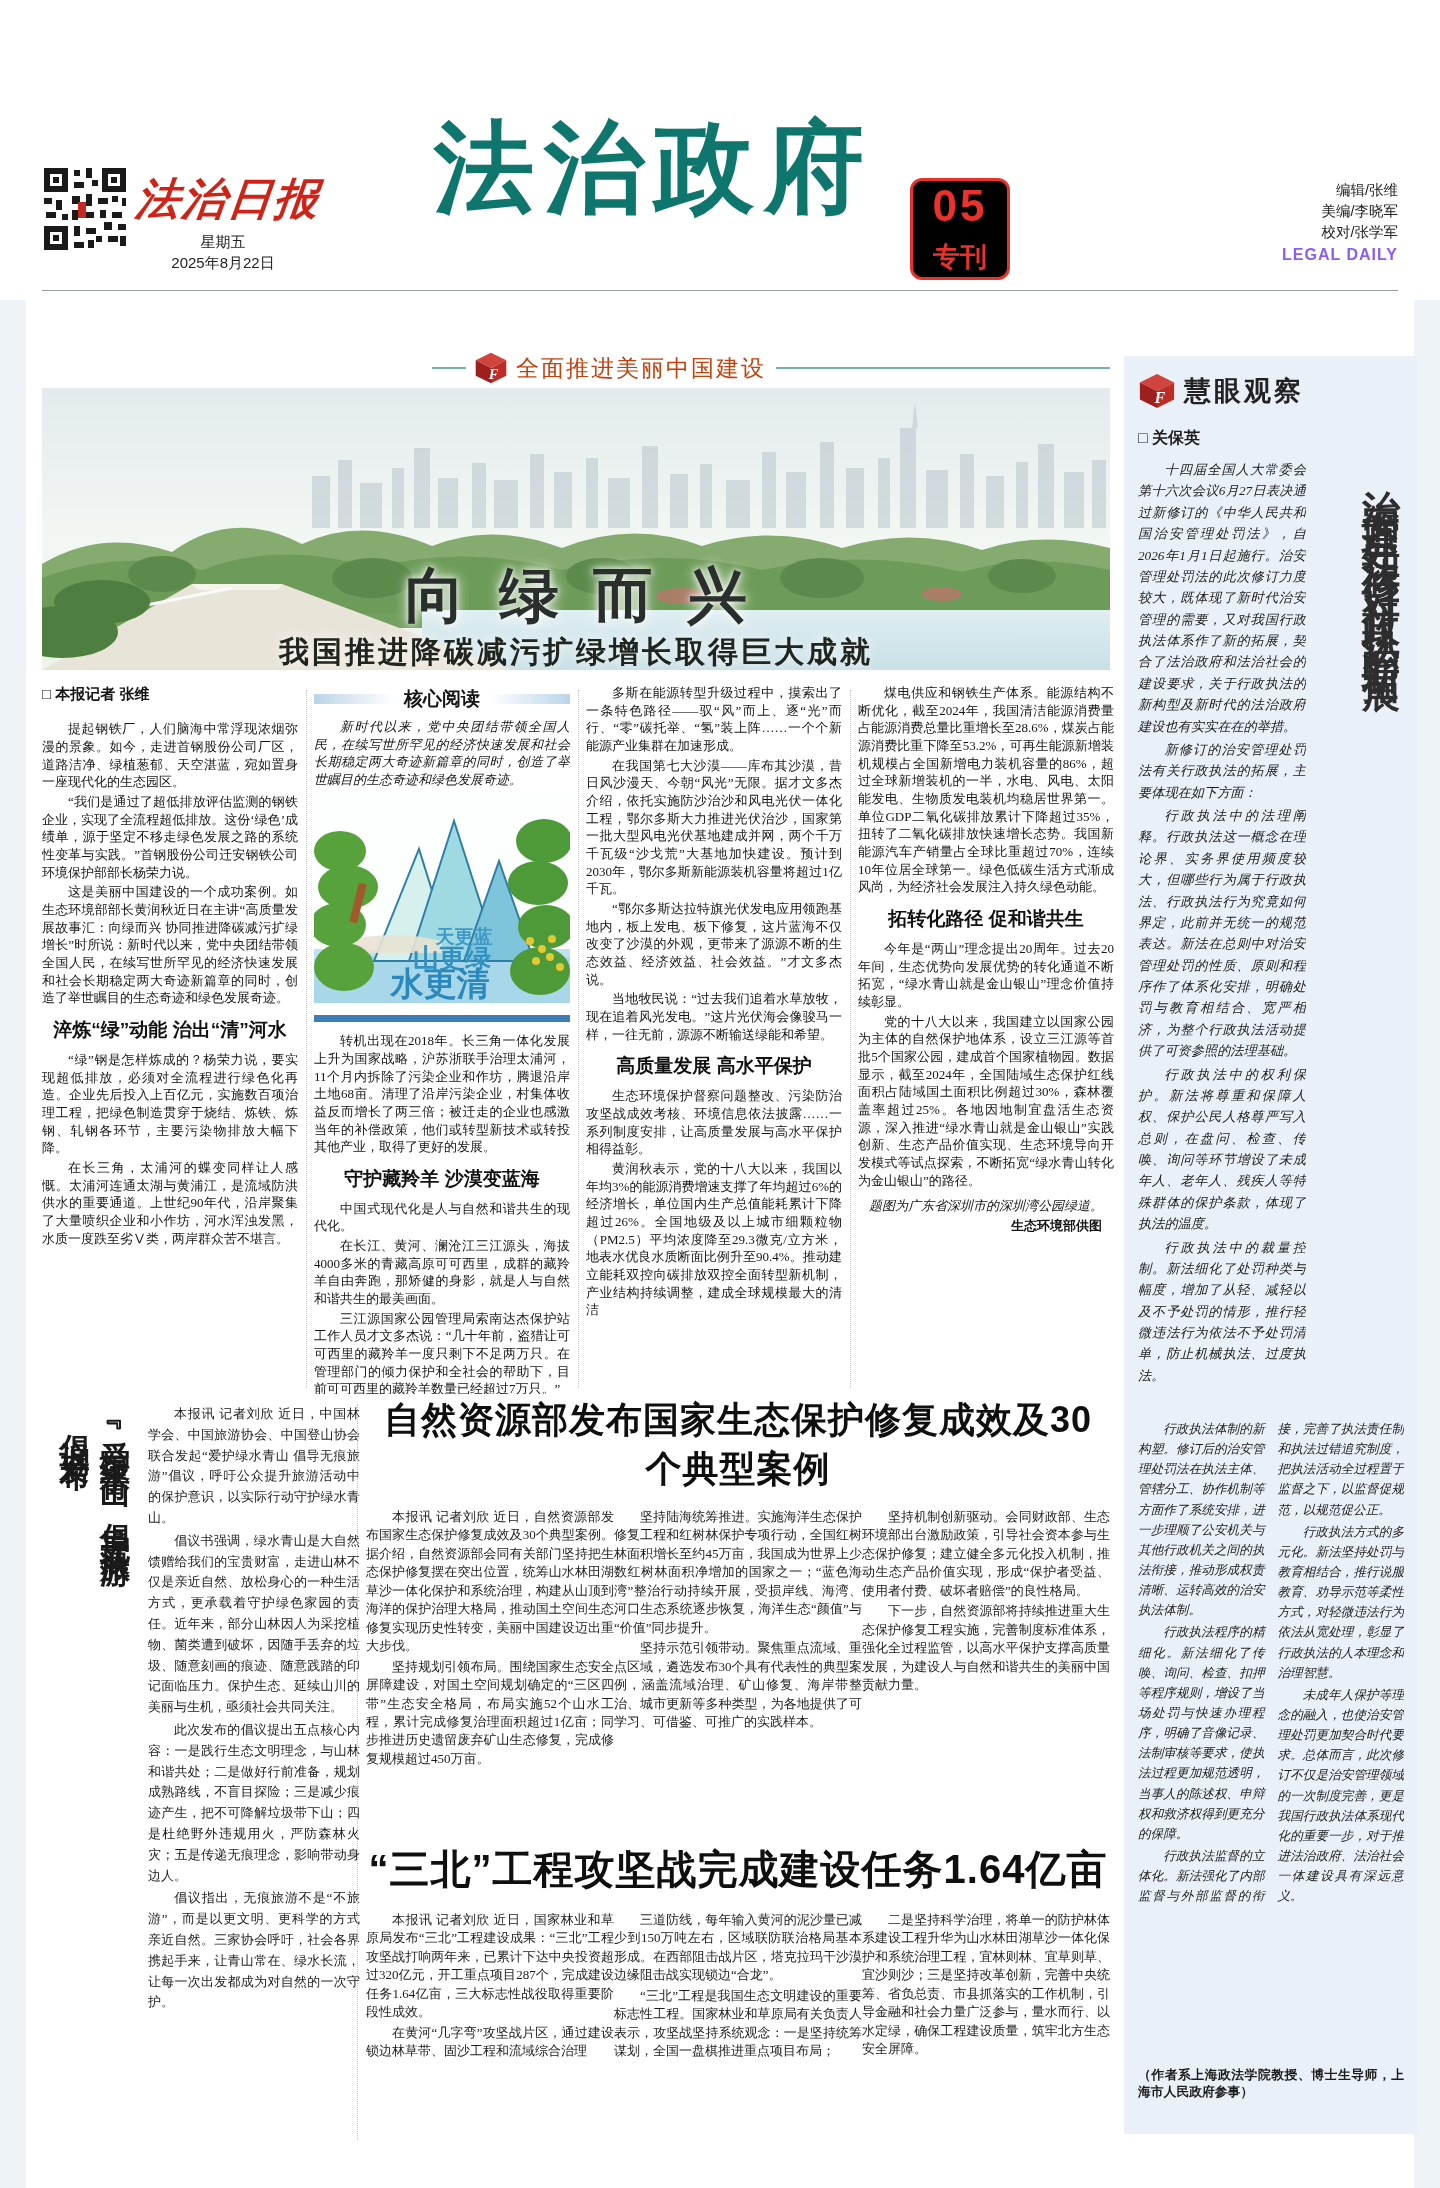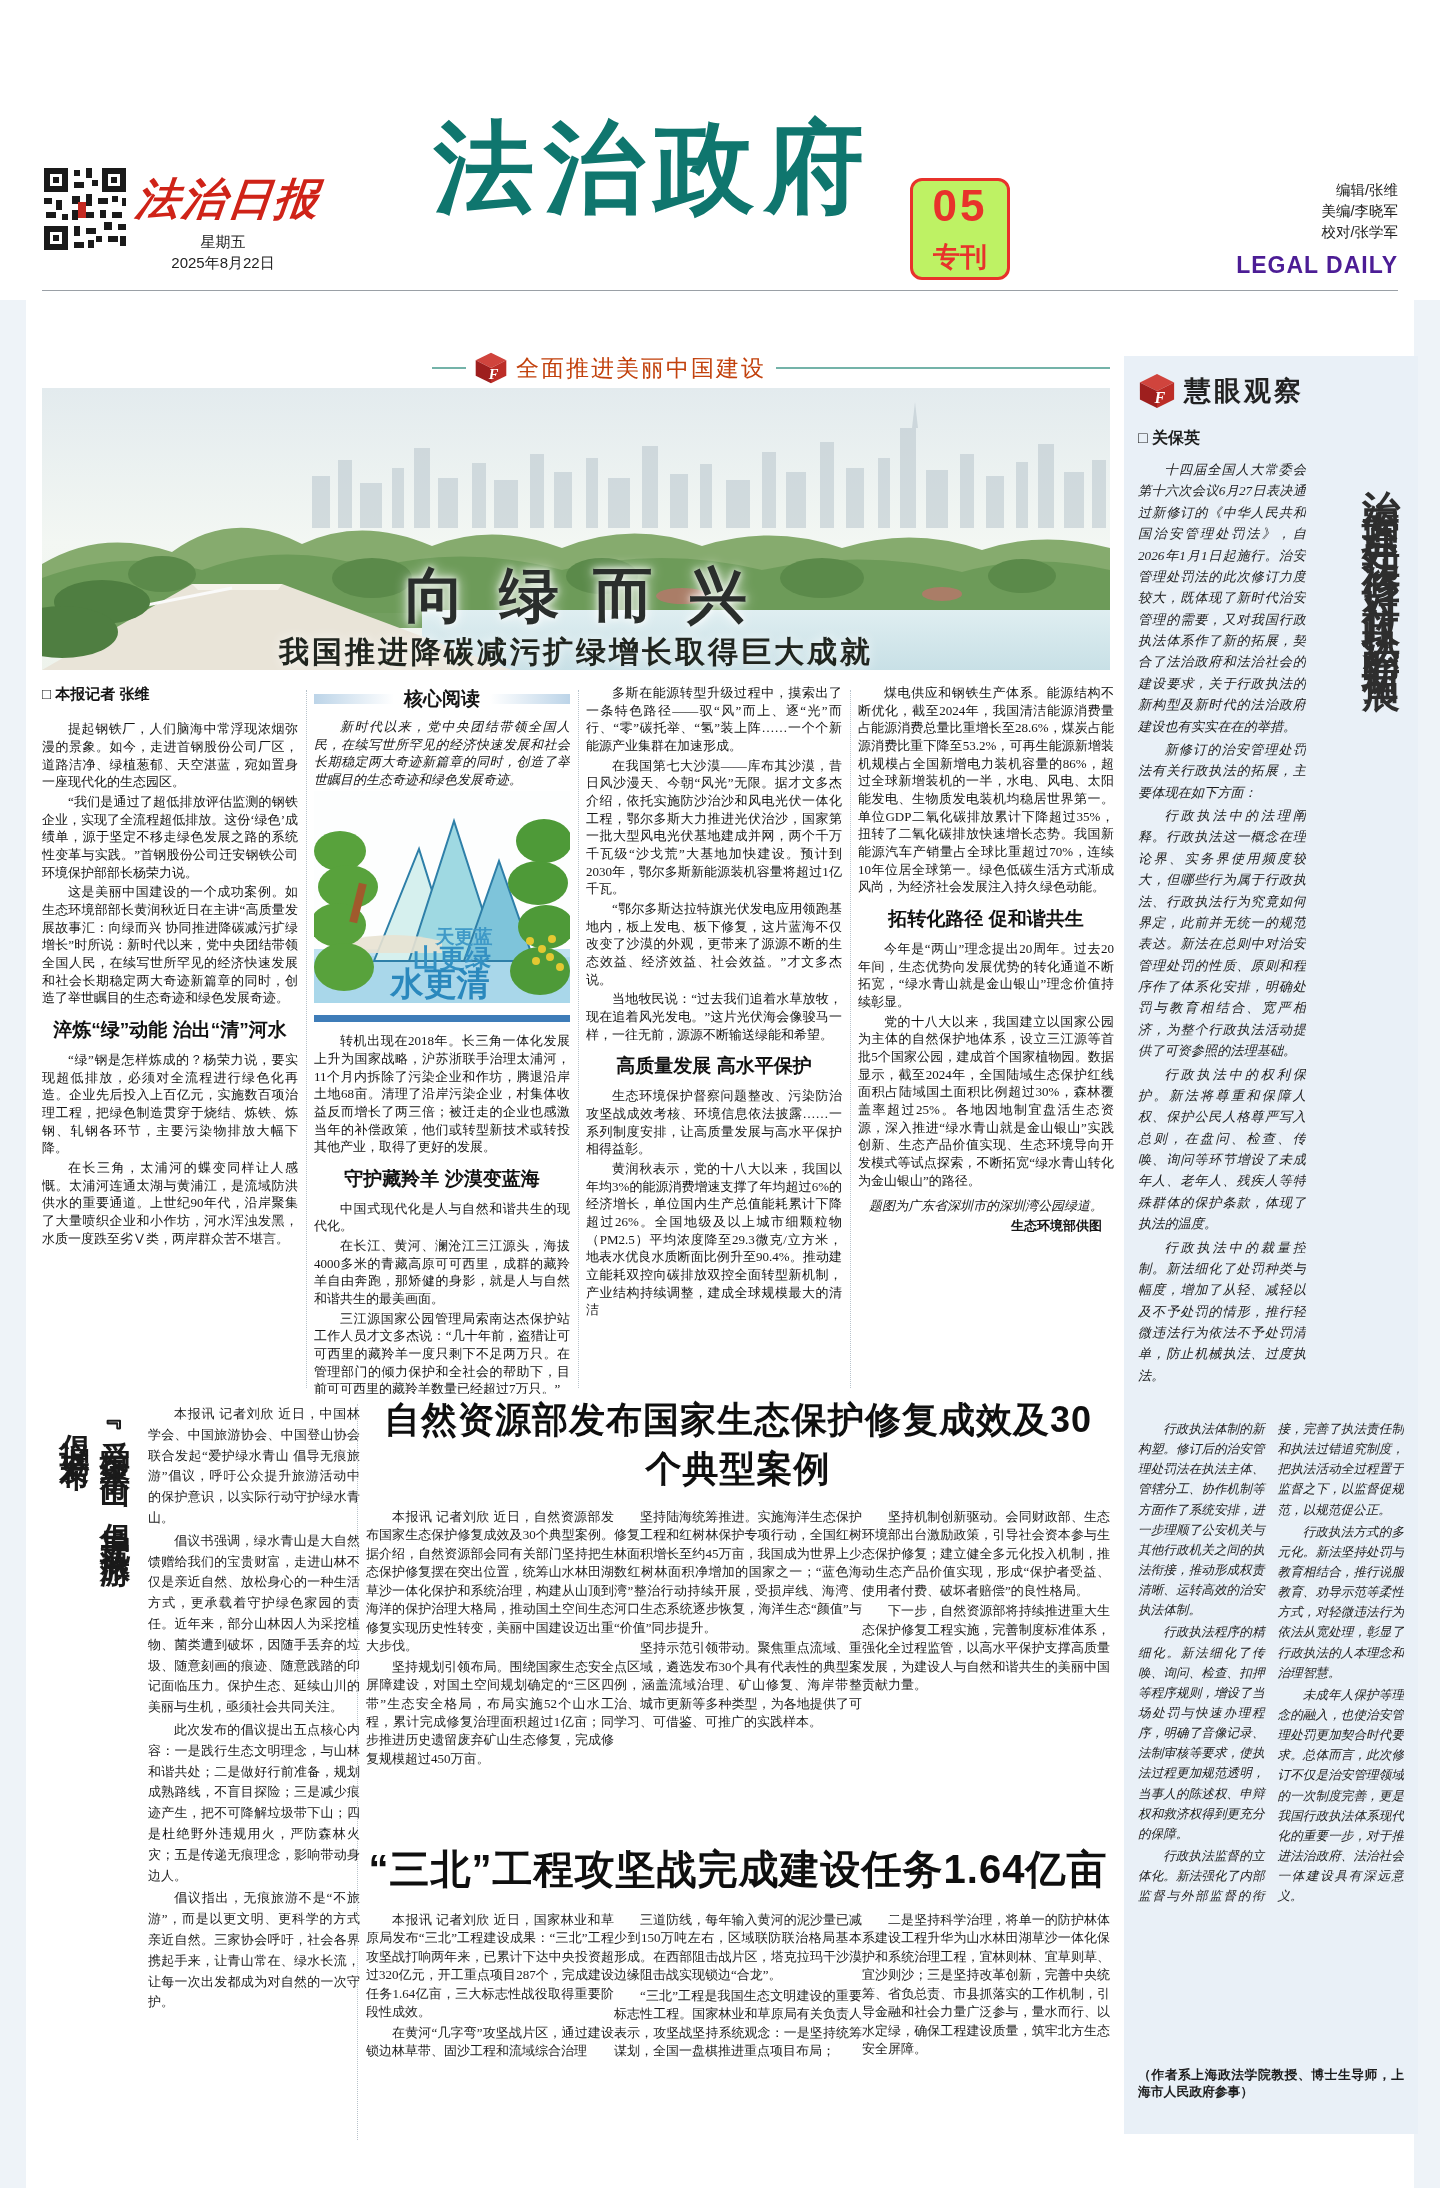--- a/index.html
+++ b/index.html
@@ -10,26 +10,26 @@
 
   
   .qr{position:absolute;left:42px;top:166px;width:86px;height:86px;}
   .paper-logo{position:absolute;left:136px;top:170px;font-family:"Liberation Serif",serif;
               font-style:italic;font-weight:bold;font-size:44px;color:#cf2318;transform:skewX(-6deg);letter-spacing:2px;}
   .weekday,.pubdate{position:absolute;left:128px;width:190px;text-align:center;font-size:15px;color:#222;}
   .weekday{top:233px}.pubdate{top:254px}
   .section-title{position:absolute;left:408px;top:112px;width:492px;text-align:center;
                  font-size:100px;font-weight:900;color:#0f766e;letter-spacing:10px;line-height:1.1;}
   .badge{position:absolute;left:910px;top:178px;width:94px;height:96px;border:3px solid #e8322b;
-         border-radius:12px;display:flex;flex-direction:column;align-items:center;justify-content:center;background:#bef264;}
+         border-radius:12px;display:flex;flex-direction:column;align-items:center;justify-content:center;background:#000000;}
   .badge .no{font-size:44px;font-weight:900;color:#e8322b;letter-spacing:3px;line-height:1;}
   .badge .tp{font-size:27px;font-weight:800;color:#e8322b;line-height:1.15;margin-top:14px;}
   .editors{position:absolute;left:1220px;top:180px;width:178px;text-align:right;font-size:14.5px;color:#222;line-height:21px;}
-  .legal-daily{position:absolute;left:1160px;top:252px;width:238px;text-align:right;
-               font-size:23px;font-weight:900;letter-spacing:1px;color:#4c1d95;}
+  .legal-daily{position:absolute;left:1160px;top:246px;width:238px;text-align:right;
+               font-size:16px;font-weight:900;letter-spacing:1px;color:#8b5cf6;}
   .header-rule{position:absolute;left:42px;top:290px;width:1356px;height:1px;background:#9aa0a6;}
 
   
   .banner{position:absolute;left:432px;top:350px;width:678px;height:36px;display:flex;align-items:center;}
   .banner .line{height:2px;background:#74b3a9;}
   .banner .l1{width:34px;margin-right:8px}.banner .l2{flex:1;margin-left:10px}
   .banner .label{font-size:23px;color:#c2410c;letter-spacing:2px;margin-left:8px;}
 
   
   .hero{position:absolute;left:42px;top:388px;width:1068px;height:282px;overflow:hidden;}

